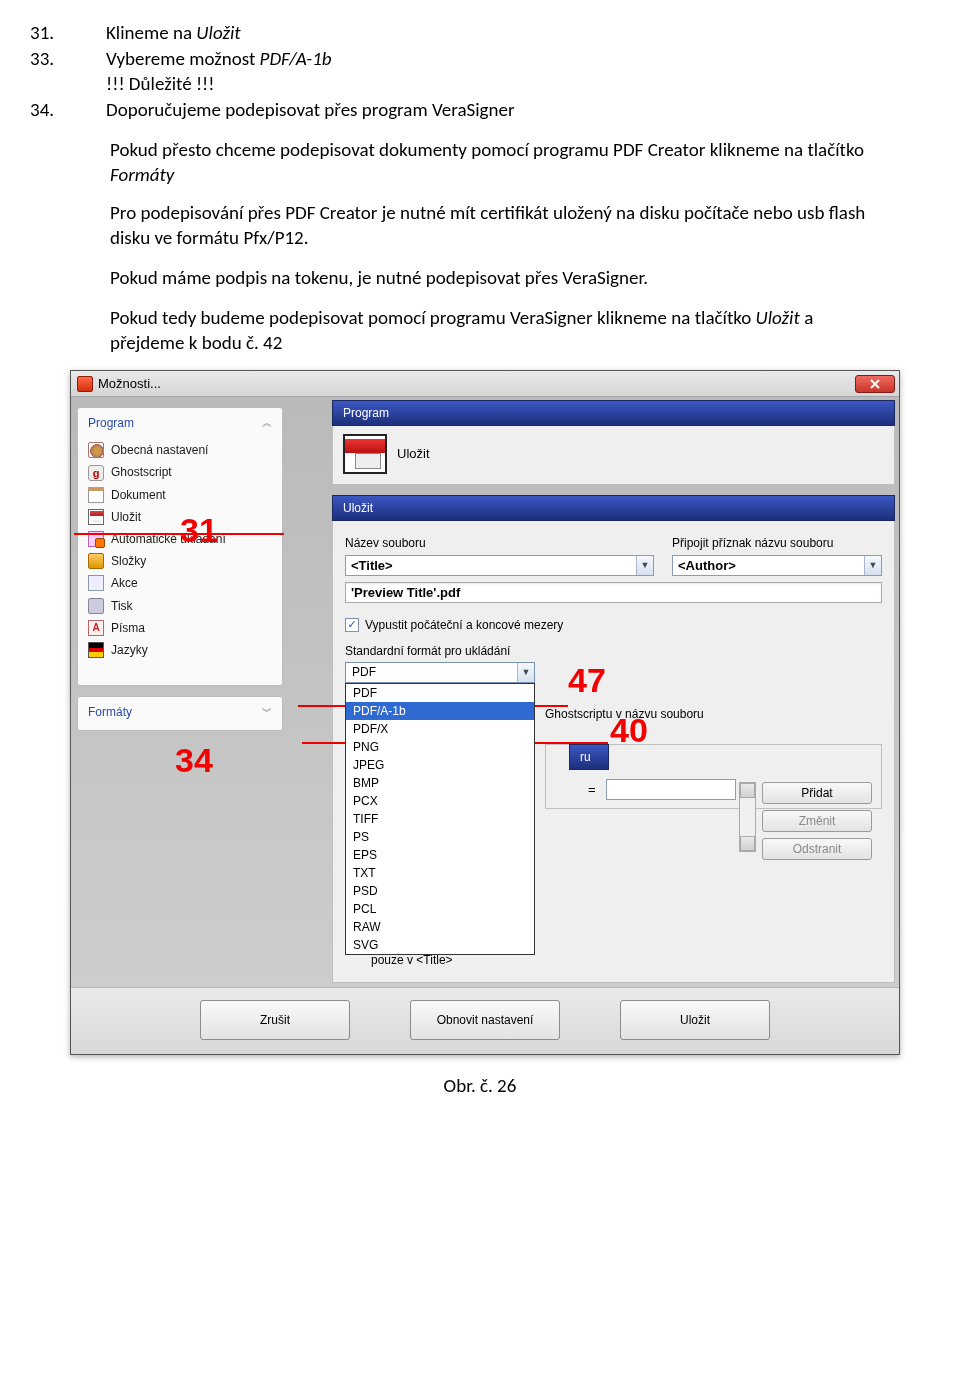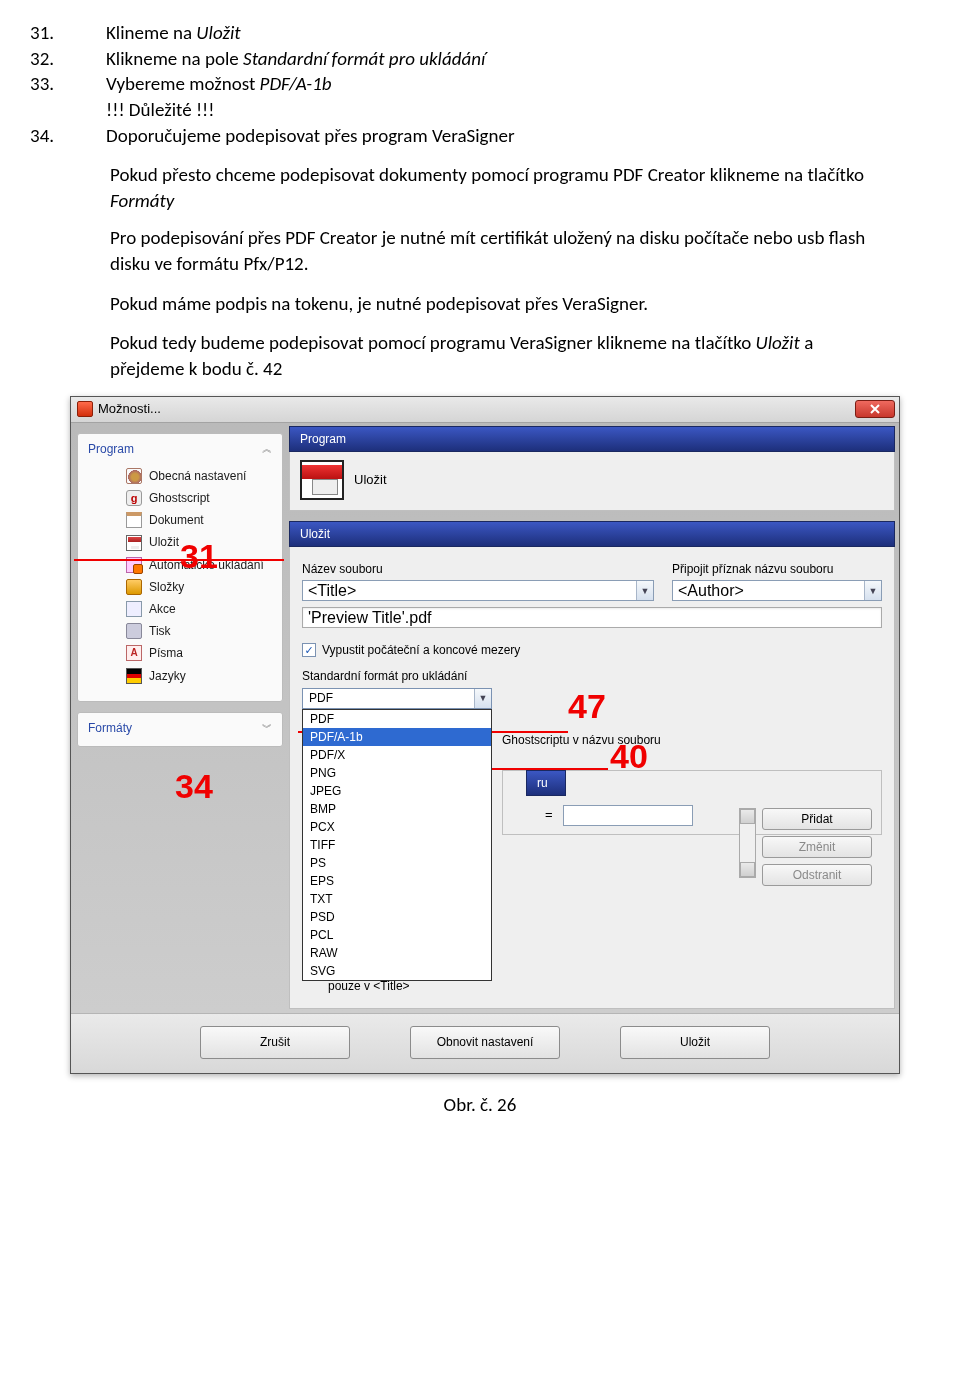--- a/index.html
+++ b/index.html
@@ -44,35 +44,35 @@
     border:1px solid #8c1f08; border-radius:2px;
   }
   .close-btn {
     width: 40px; height: 18px;
     background: linear-gradient(#ef6a5f,#c8372c);
     border:1px solid #7a1d14; border-radius:3px;
     display:flex; align-items:center; justify-content:center;
     color:#fff; font-weight:bold; font-size:11px;
   }
 
-  .dlg-body { display:flex; min-height: 590px; }
+  .dlg-body { display:flex; min-height: 590px; gap: 43px; }
   .sidebar { width: 218px; padding: 6px 0 0 2px; }
   .side-section {
     background:#fafafa;
     border:1px solid #bbb;
     border-radius:3px;
     margin:4px 6px 10px 4px;
   }
   .side-header {
     display:flex; justify-content:space-between; align-items:center;
     color:#2a4aa8; font-size:12px;
     padding:7px 10px 6px 10px;
   }
   .chev { font-size:10px; color:#888; }
-  .side-list { list-style:none; padding: 2px 0 14px 0; margin-left: 38px; }
+  .side-list { list-style:none; padding: 2px 0 24px 0; }
   .side-item {
     display:flex; align-items:center; gap:7px;
     padding:3px 10px 3px 10px;
     font-size:12px; color:#1a1a1a;
     cursor:pointer;
   }
   .ico { width:16px; height:16px; display:inline-block; flex:0 0 16px; }
   .ico-gear { background: radial-gradient(circle at 8px 8px,#c94 30%, #a66 60%, transparent 62%); border:1px solid #a76; border-radius:2px;}
   .ico-gs { background:#eee; border:1px solid #999; border-radius:3px; }
   .ico-gs::after{content:'g'; font-weight:bold; font-size:11px; display:block; text-align:center; line-height:14px; color:#b00;}
@@ -122,21 +122,21 @@
     font-size:12px;
     position:relative;
   }
   .row-2col { display:flex; gap:18px; }
   .col { flex:1; }
   .col2 { flex: 0 0 210px; }
   .label { display:block; margin:6px 0 3px 0; }
   .txt {
     width:100%; height:21px;
     border:1px solid #8a9db5; background:#fff;
-    padding:0 5px; font-size:16px; font-family:inherit;
+    padding:0 5px; font-size:13px; font-family:inherit;font-weight:bold;
   }
   .combo { position:relative; }
   .combo .txt { padding-right:18px; }
   .combo-btn, .drop-btn {
     position:absolute; right:1px; top:1px; width:17px; height:19px;
     background: linear-gradient(#f5f8fb,#d6e1ef);
     border-left:1px solid #a8b6c9;
     display:flex; align-items:center; justify-content:center;
     font-size:9px; color:#445;
   }
@@ -200,41 +200,38 @@
 
   .replace-area { position:relative; min-height: 180px; }
 
   .dlg-footer {
     display:flex; justify-content:center; gap:60px;
     background: linear-gradient(#eaeaea,#d8d8d8);
     border-top:1px solid #b5b5b5;
     padding: 12px 0 14px 0;
   }
   .fbtn {
-    width:150px; height:33px;
+    width:150px; height:40px;
     background: linear-gradient(#f9f9f9,#e2e2e2);
     border:1px solid #8c8c8c; border-radius:3px;
     font-size:12px; display:flex; align-items:center; justify-content:center;
   }
 
   
   .anno { position:absolute; color:#f00000; font-family: Arial, sans-serif; font-weight:bold; font-size:34px; pointer-events:none; }
   .anno-line-h { position:absolute; height:2px; background:#f00000; pointer-events:none;}
   
   .caption { text-align:center; margin-top:18px; font-size:19px; }
 </style>
 </head>
 <body>
 
 <ol class="doc-list">
   <li>
     <span class="num">31.</span><span>Klineme na </span><span class="italic">Uložit</span>
-  </li>
-  <li>
-    <span class="num">32.</span><span>Klikneme na pole </span><span class="italic">Standardní formát pro ukládání</span>
   </li>
   <li>
     <span class="num">33.</span><span>Vybereme možnost </span><span class="italic">PDF/A-1b</span>
   </li>
   <li>
     <span class="num"></span><span>!!! Důležité !!!</span>
   </li>
   <li>
     <span class="num">34.</span><span>Doporučujeme podepisovat přes program VeraSigner</span>
   </li>

